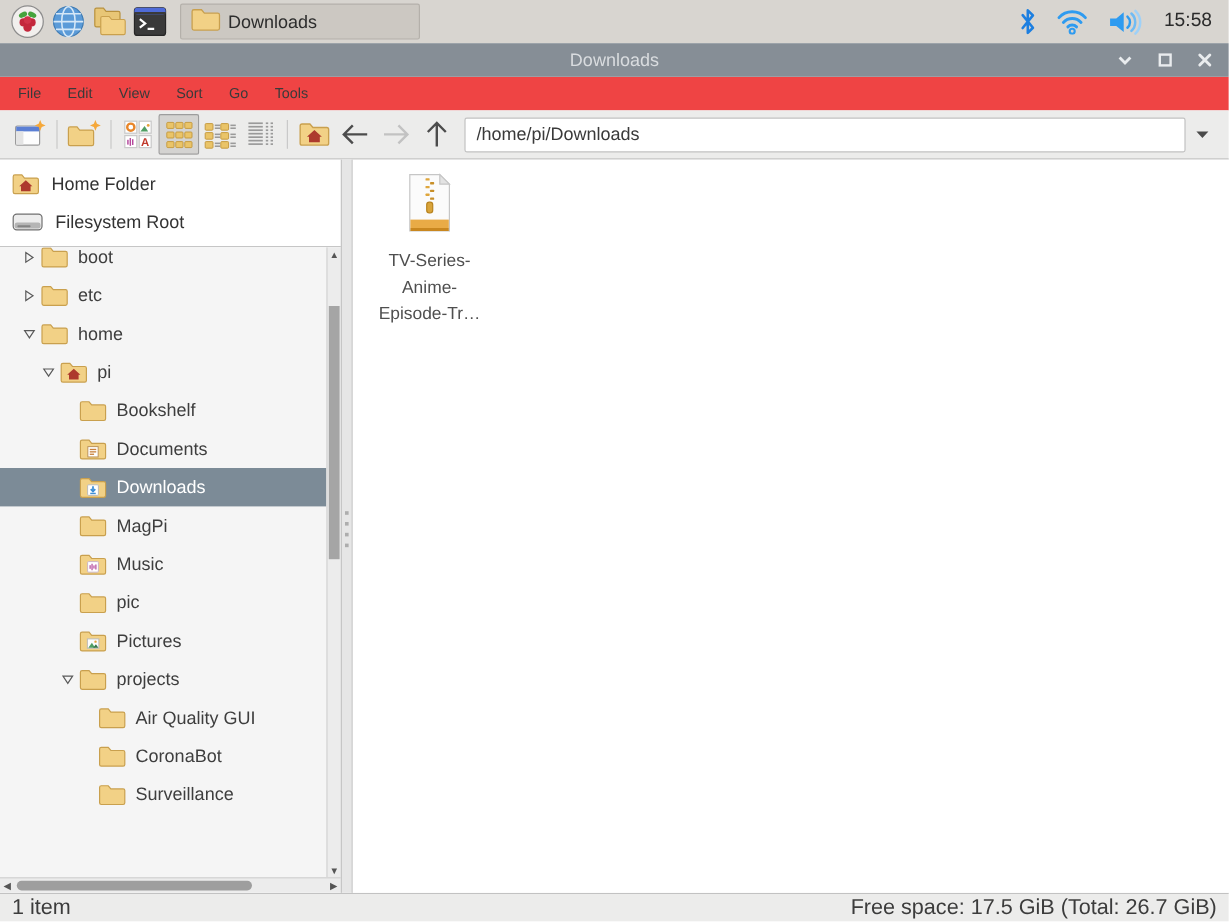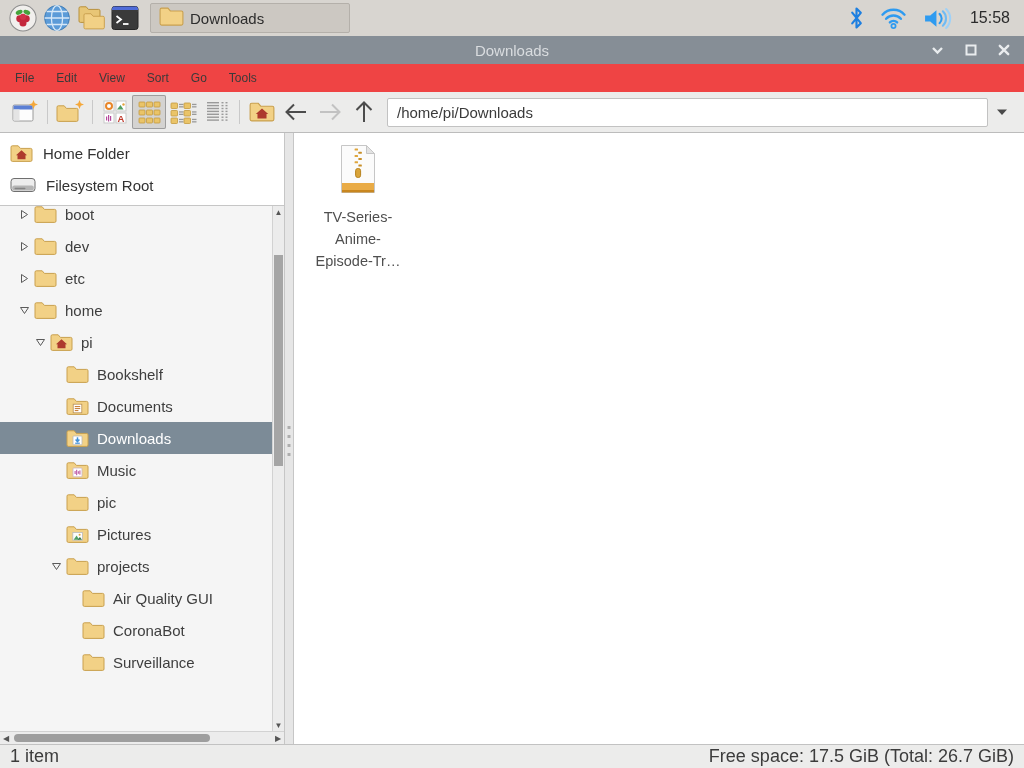--- a/index.html
+++ b/index.html
@@ -345,33 +345,20 @@
             <span class="expander">
               <svg width="9" height="11" viewBox="0 0 9 11">
                 <path d="M1.5 1.5 L7.5 5.5 L1.5 9.5 Z" fill="#f5f5f5" stroke="#5a5a5a"></path>
               </svg>
             </span>
             <span class="tree-icon">
               <svg width="23" height="19" viewBox="0 0 23 19">
                 <path d="M1 3.2 Q1 1.8 2.4 1.8 L8.2 1.8 L10.4 4.4 L20.6 4.4 Q22 4.4 22 5.8 L22 16 Q22 17.4 20.6 17.4 L2.4 17.4 Q1 17.4 1 16 Z" fill="#f2d186" stroke="#c9a04e" stroke-width="1"></path>
               </svg>
             </span>
-            <span class="tree-label">dev</span>
-          </div>
-          <div class="tree-row" style="padding-left: 16px;">
-            <span class="expander">
-              <svg width="9" height="11" viewBox="0 0 9 11">
-                <path d="M1.5 1.5 L7.5 5.5 L1.5 9.5 Z" fill="#f5f5f5" stroke="#5a5a5a"></path>
-              </svg>
-            </span>
-            <span class="tree-icon">
-              <svg width="23" height="19" viewBox="0 0 23 19">
-                <path d="M1 3.2 Q1 1.8 2.4 1.8 L8.2 1.8 L10.4 4.4 L20.6 4.4 Q22 4.4 22 5.8 L22 16 Q22 17.4 20.6 17.4 L2.4 17.4 Q1 17.4 1 16 Z" fill="#f2d186" stroke="#c9a04e" stroke-width="1"></path>
-              </svg>
-            </span>
             <span class="tree-label">etc</span>
           </div>
           <div class="tree-row" style="padding-left: 16px;">
             <span class="expander">
               <svg width="11" height="9" viewBox="0 0 11 9">
                 <path d="M1.5 1.5 L9.5 1.5 L5.5 7.5 Z" fill="#f5f5f5" stroke="#5a5a5a"></path>
               </svg>
             </span>
             <span class="tree-icon">
               <svg width="23" height="19" viewBox="0 0 23 19">
@@ -421,20 +408,29 @@
             <span class="tree-icon">
               <svg width="23" height="19" viewBox="0 0 23 19">
                 <path d="M1 3.2 Q1 1.8 2.4 1.8 L8.2 1.8 L10.4 4.4 L20.6 4.4 Q22 4.4 22 5.8 L22 16 Q22 17.4 20.6 17.4 L2.4 17.4 Q1 17.4 1 16 Z" fill="#f2d186" stroke="#c9a04e" stroke-width="1"></path>
                 <rect x="7" y="7" width="9" height="8.8" rx="0.8" fill="#fff" stroke="#b9b9b9" stroke-width="0.8"></rect>
                 <path d="M11.5 8.3 L11.5 11.6" stroke="#3f8fd6" stroke-width="1.5"></path>
                 <path d="M9.6 10.6 L11.5 12.6 L13.4 10.6" fill="none" stroke="#3f8fd6" stroke-width="1.5"></path>
                 <rect x="9.2" y="13.6" width="4.6" height="1.2" fill="#3f8fd6"></rect>
               </svg>
             </span>
             <span class="tree-label">Downloads</span>
+          </div>
+          <div class="tree-row" style="padding-left: 48px;">
+            <span class="expander"></span>
+            <span class="tree-icon">
+              <svg width="23" height="19" viewBox="0 0 23 19">
+                <path d="M1 3.2 Q1 1.8 2.4 1.8 L8.2 1.8 L10.4 4.4 L20.6 4.4 Q22 4.4 22 5.8 L22 16 Q22 17.4 20.6 17.4 L2.4 17.4 Q1 17.4 1 16 Z" fill="#f2d186" stroke="#c9a04e" stroke-width="1"></path>
+              </svg>
+            </span>
+            <span class="tree-label">MagPi</span>
           </div>
           <div class="tree-row" style="padding-left: 48px;">
             <span class="expander"></span>
             <span class="tree-icon">
               <svg width="23" height="19" viewBox="0 0 23 19">
                 <path d="M1 3.2 Q1 1.8 2.4 1.8 L8.2 1.8 L10.4 4.4 L20.6 4.4 Q22 4.4 22 5.8 L22 16 Q22 17.4 20.6 17.4 L2.4 17.4 Q1 17.4 1 16 Z" fill="#f2d186" stroke="#c9a04e" stroke-width="1"></path>
                 <rect x="7" y="7" width="9" height="8.8" rx="0.8" fill="#fff" stroke="#c9b4c4" stroke-width="0.8"></rect>
                 <rect x="8.6" y="10" width="1" height="3" fill="#b5489c"></rect>
                 <rect x="10.2" y="8.8" width="1" height="5.4" fill="#b5489c"></rect>
                 <rect x="11.8" y="10.2" width="1" height="2.6" fill="#b5489c"></rect>

